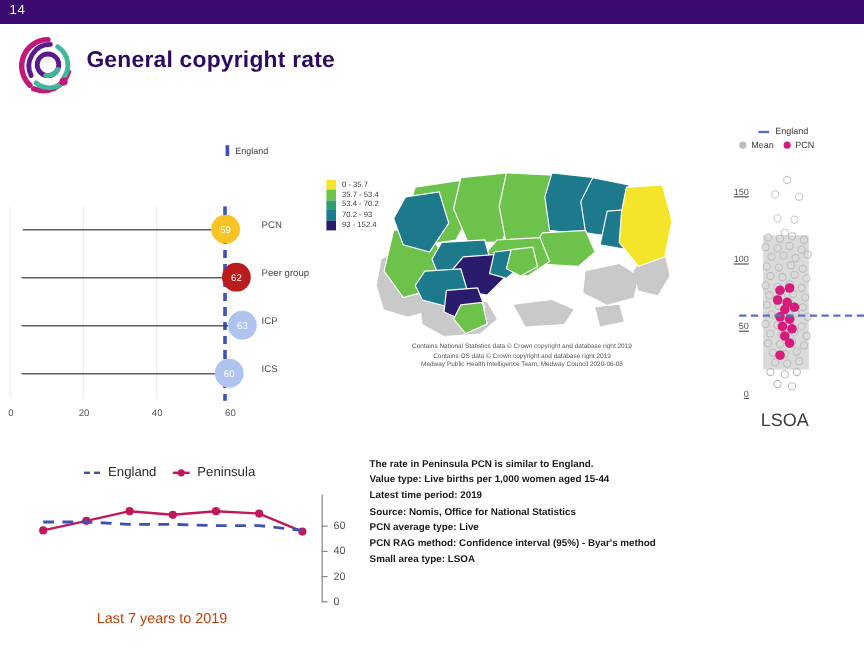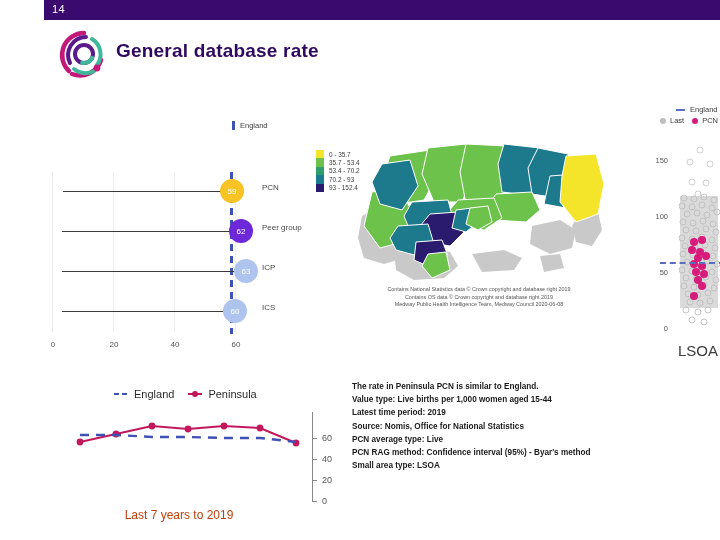--- a/index.html
+++ b/index.html
@@ -3,21 +3,21 @@
 <meta charset="utf-8">
 <style>
   html,body{margin:0;padding:0;}
   body{
     width:720px;height:540px;
     background:#ffffff;
     font-family:"Liberation Sans", sans-serif;
     overflow:hidden;
     position:relative;
   }
-  .slide{position:relative;width:628px;height:540px;margin-left:44px;}
+  .slide{position:relative;width:628px;height:540px;}
 
   
   .topbar{
     position:absolute;left:0;top:0;width:720px;height:20px;
     background:#3b0a6e;
   }
   .slide-num{
     position:absolute;left:8px;top:3px;
     color:#ffffff;font-size:11px;letter-spacing:.5px;
   }
@@ -75,21 +75,21 @@
     font-size:5.4px;color:#555;text-align:center;line-height:7.6px;
   }
 
   
   .scatpanel{position:absolute;left:588px;top:104px;width:132px;height:260px;}
   .sc-legend{position:absolute;left:28px;top:0px;font-size:7.5px;color:#3c3c3c;}
   .sc-lrow{display:flex;align-items:center;height:11px;justify-content:flex-start;}
   .sc-dash{width:9px;height:2px;background:#5a6fbe;margin-right:5px;}
   .sc-dot{width:6px;height:6px;border-radius:50%;margin-right:4px;}
   .sc-plot{position:absolute;left:0;top:34px;width:132px;height:200px;}
-  .sc-tick{position:absolute;font-size:7.5px;color:#555;right:96px;transform:translateY(-50%);white-space:nowrap;}
+  .sc-tick{position:absolute;font-size:7.5px;color:#555;right:96px;transform:translateY(-50%);white-space:nowrap;text-decoration:underline;}
   .sc-eng{position:absolute;left:28px;width:104px;height:0;border-top:2px dashed #5a6fbe;}
   .sc-xlabel{position:absolute;left:0;top:238px;width:132px;text-align:center;font-size:15px;color:#3c3c3c;}
 
   
   .trendpanel{position:absolute;left:0px;top:378px;width:300px;height:160px;}
   .tr-legend{position:absolute;left:70px;top:10px;display:flex;align-items:center;font-size:11px;color:#2b2b2b;}
   .tr-key{display:flex;align-items:center;margin-right:14px;}
   .tr-dash{width:14px;height:2px;background:#3f51b5;margin-right:6px;
            background:repeating-linear-gradient(to right,#3f51b5 0 5px,transparent 5px 8px);}
   .tr-solid{width:14px;height:2px;background:#c2185b;margin-right:6px;position:relative;}
@@ -122,21 +122,21 @@
         <path d="M30 10 A18 18 0 0 0 14 36" stroke="#5b1a8b" stroke-width="4"></path>
         <path d="M36 12 A18 18 0 0 1 41 38" stroke="#3fb79b" stroke-width="4"></path>
         <path d="M18 42 A18 18 0 0 0 38 44" stroke="#3fb79b" stroke-width="4"></path>
         <circle cx="28" cy="27" r="9" stroke="#5b1a8b" stroke-width="4"></circle>
         <circle cx="28" cy="27" r="9" stroke="#3fb79b" stroke-width="4" stroke-dasharray="12 45" stroke-dashoffset="-4"></circle>
         <circle cx="41" cy="41" r="3.4" fill="#c2187a" stroke="none"></circle>
       </g>
     </svg>
   </div>
 
-  <div class="title">General database rate</div>
+  <div class="title">General copyright rate</div>
 
   <div class="barpanel">
 
 
     <div class="eng-key">
       <span class="bar"></span>
       <span class="lbl">England</span>
     </div>
 
     <div class="barplot">
@@ -147,21 +147,21 @@
       <div class="ref-line" style="left:186px"></div>
 
       <div class="brow" style="top:0px">
         <div class="bline" style="left:19px;width:167px"></div>
         <div class="bcirc" style="left:176px;background:#f7c325">59</div>
         <div class="blabel">PCN</div>
       </div>
 
       <div class="brow" style="top:40px">
         <div class="bline" style="left:18px;width:172px"></div>
-        <div class="bcirc" style="left:185px;background:#6d28d9">62</div>
+        <div class="bcirc" style="left:185px;background:#b91c1c">62</div>
         <div class="blabel">Peer group</div>
       </div>
 
       <div class="brow" style="top:80px">
         <div class="bline" style="left:18px;width:175px"></div>
         <div class="bcirc" style="left:190px;background:#aec4ef">63</div>
         <div class="blabel">ICP</div>
       </div>
 
       <div class="brow" style="top:120px">
@@ -243,21 +243,21 @@
   </div>
 
   <div class="scatpanel">
     <div class="sc-legend">
       <div class="sc-lrow" style="padding-left:16px">
         <span class="sc-dash"></span>
         <span>England</span>
       </div>
       <div class="sc-lrow">
         <span class="sc-dot" style="background:#bdbdbd"></span>
-        <span>Last</span>
+        <span>Mean</span>
         <span class="sc-dot" style="background:#d81b7a;margin-left:8px"></span>
         <span>PCN</span>
       </div>
     </div>
 
     <div class="sc-plot">
       <span class="sc-tick" style="top:22px">150</span>
       <span class="sc-tick" style="top:78px">100</span>
       <span class="sc-tick" style="top:134px">50</span>
       <span class="sc-tick" style="top:190px">0</span>

